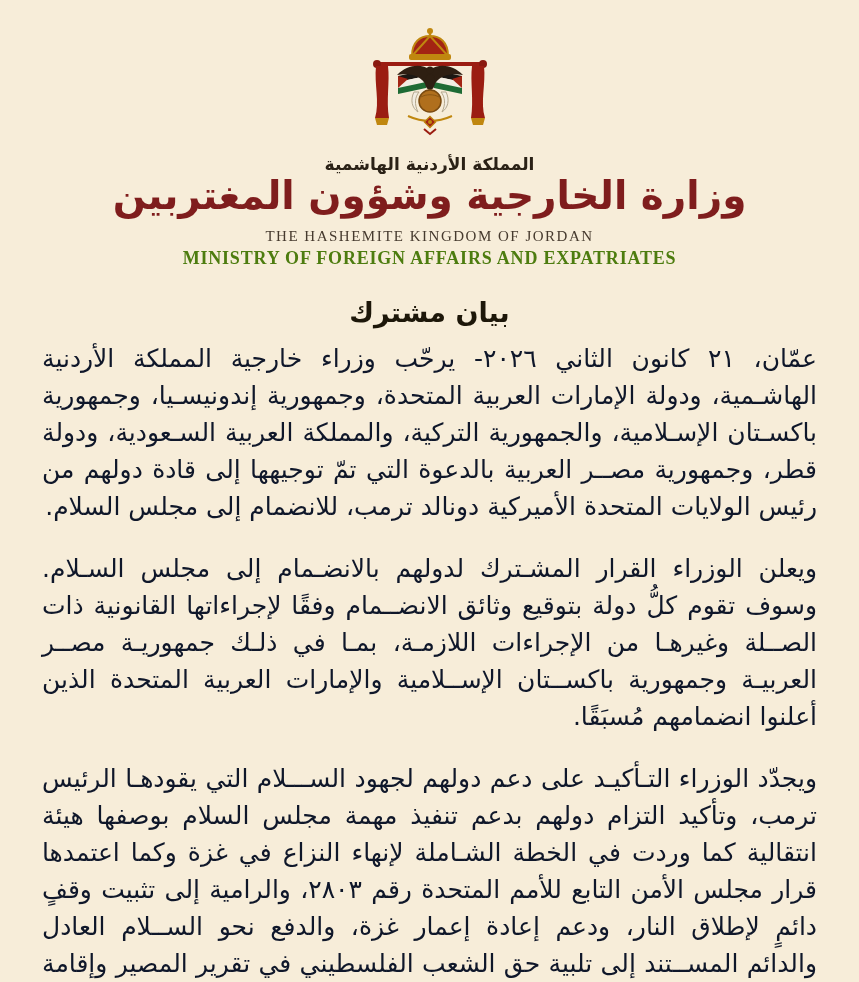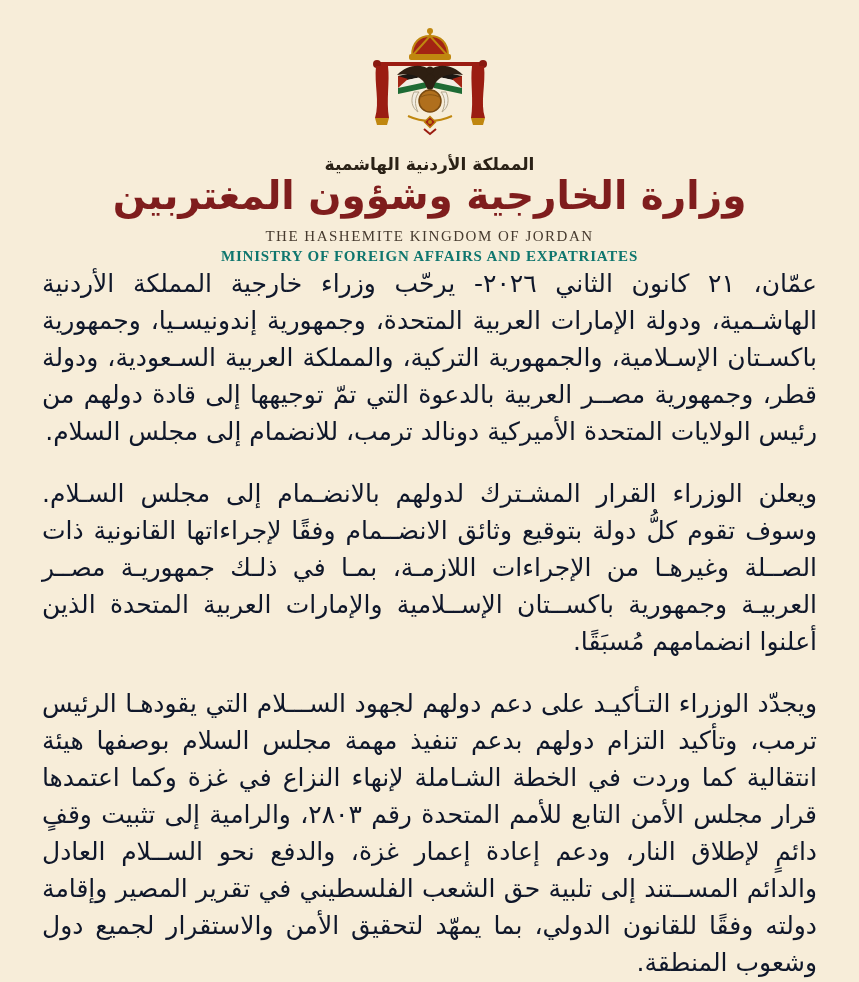--- a/index.html
+++ b/index.html
@@ -23,21 +23,21 @@
     font-size:39px; font-weight:bold; margin-top:0px; line-height:1.15;
     color:#7f1d1d; direction:rtl;
     letter-spacing:-1px;
   }
   .kingdom-en {
     font-family:"Liberation Serif", serif;
     font-size:15px; letter-spacing:1.5px; color:#463a2e; margin-top:9px;
   }
   .ministry-en {
     font-family:"Liberation Serif", serif;
-    font-size:15px; font-weight:bold; letter-spacing:0.8px; color:#0f766e; margin-top:3px;text-align:center;
+    font-size:18px; font-weight:bold; letter-spacing:0.8px; color:#4d7c0f; margin-top:3px;text-align:center;
   }
   .statement-title {
     text-align:center; font-size:27px; font-weight:bold;
     margin:28px 0 12px 0; direction:rtl; color:#1d1709;
   }
   .bodytext {
     direction:rtl;
     padding:0 42px;
   }
   .bodytext p {
@@ -109,20 +109,21 @@
       </svg>
     </span>
 
     <div class="kingdom-ar" dir="rtl">المملكة الأردنية الهاشمية</div>
     <div class="ministry-ar" dir="rtl">وزارة الخارجية وشؤون المغتربين</div>
     <div class="kingdom-en">THE HASHEMITE KINGDOM OF JORDAN</div>
     <div class="ministry-en">MINISTRY OF FOREIGN AFFAIRS AND EXPATRIATES</div>
   </header>
 
   <main>
+    <h1 class="statement-title">بيان مشترك</h1>
 
     <div class="bodytext">
       <p lang="ar" dir="rtl">عمّان، ٢١ كانون الثاني ٢٠٢٦- يرحّب وزراء خارجية المملكة الأردنية الهاشـمية، ودولة الإمارات العربية المتحدة، وجمهورية إندونيسـيا، وجمهورية باكسـتان الإسـلامية، والجمهورية التركية، والمملكة العربية السـعودية، ودولة قطر، وجمهورية مصــر العربية بالدعوة التي تمّ توجيهها إلى قادة دولهم من رئيس الولايات المتحدة الأميركية دونالد ترمب، للانضمام إلى مجلس السلام.</p>
       <p lang="ar" dir="rtl">ويعلن الوزراء القرار المشـترك لدولهم بالانضـمام إلى مجلس السـلام. وسوف تقوم كلُّ دولة بتوقيع وثائق الانضــمام وفقًا لإجراءاتها القانونية ذات الصــلة وغيرهـا من الإجراءات اللازمـة، بمـا في ذلـك جمهوريـة مصــر العربيـة وجمهورية باكســتان الإســلامية والإمارات العربية المتحدة الذين أعلنوا انضمامهم مُسبَقًا.</p>
       <p lang="ar" dir="rtl">ويجدّد الوزراء التـأكيـد على دعم دولهم لجهود الســـلام التي يقودهـا الرئيس ترمب، وتأكيد التزام دولهم بدعم تنفيذ مهمة مجلس السلام بوصفها هيئة انتقالية كما وردت في الخطة الشـاملة لإنهاء النزاع في غزة وكما اعتمدها قرار مجلس الأمن التابع للأمم المتحدة رقم ٢٨٠٣، والرامية إلى تثبيت وقفٍ دائمٍ لإطلاق النار، ودعم إعادة إعمار غزة، والدفع نحو الســلام العادل والدائم المســتند إلى تلبية حق الشعب الفلسطيني في تقرير المصير وإقامة دولته وفقًا للقانون الدولي، بما يمهّد  لتحقيق الأمن والاستقرار لجميع دول وشعوب المنطقة.</p>
     </div>
   </main>
 
 </div>
 

